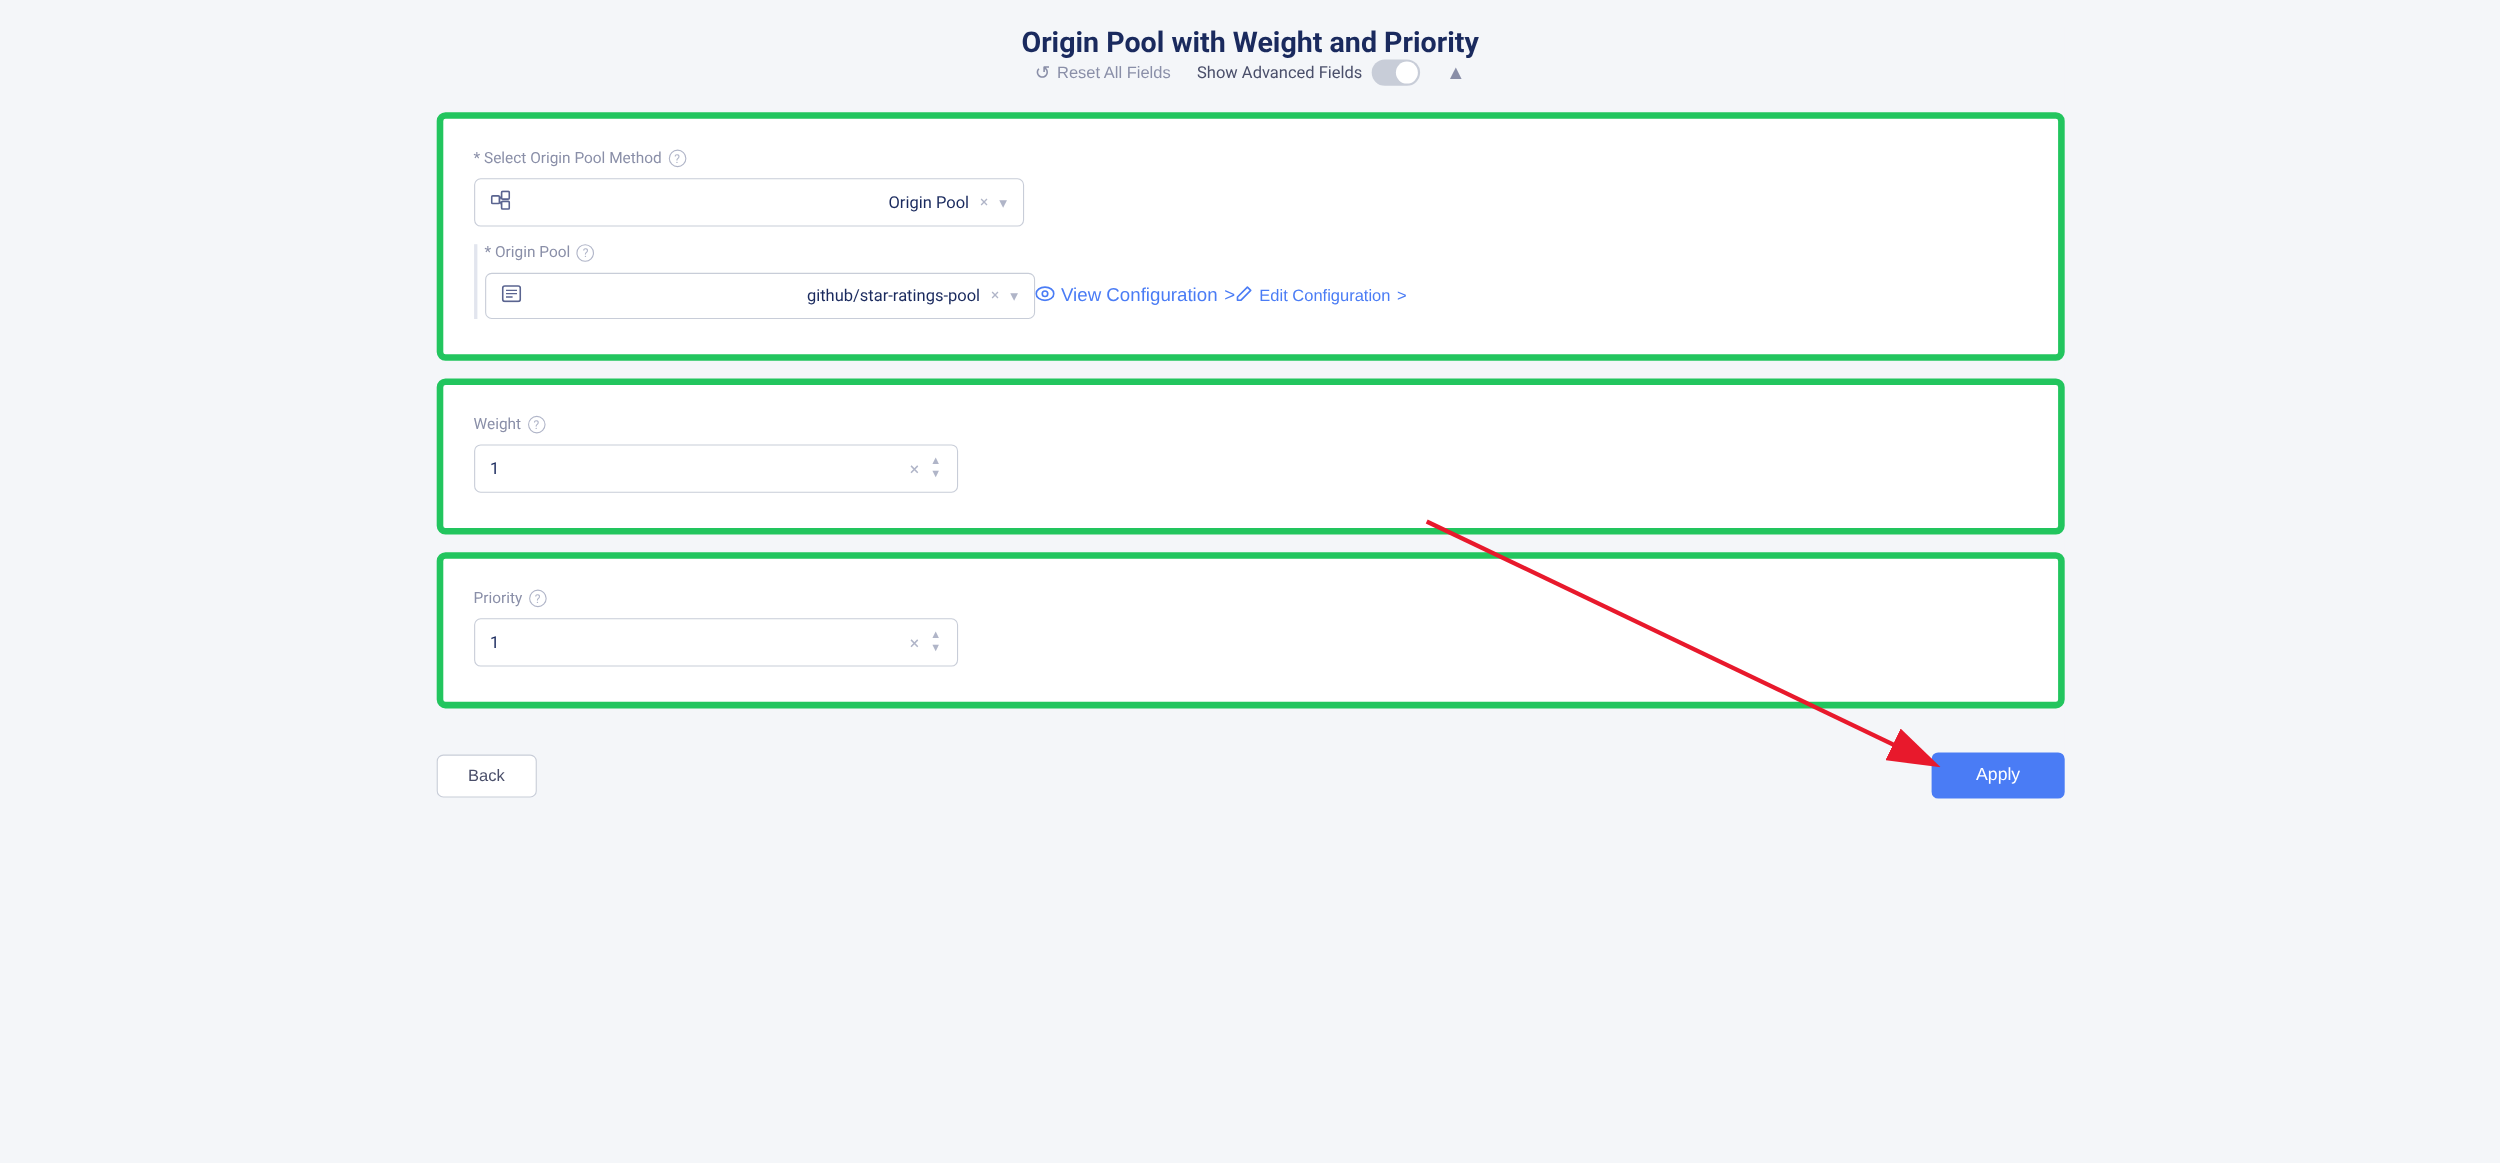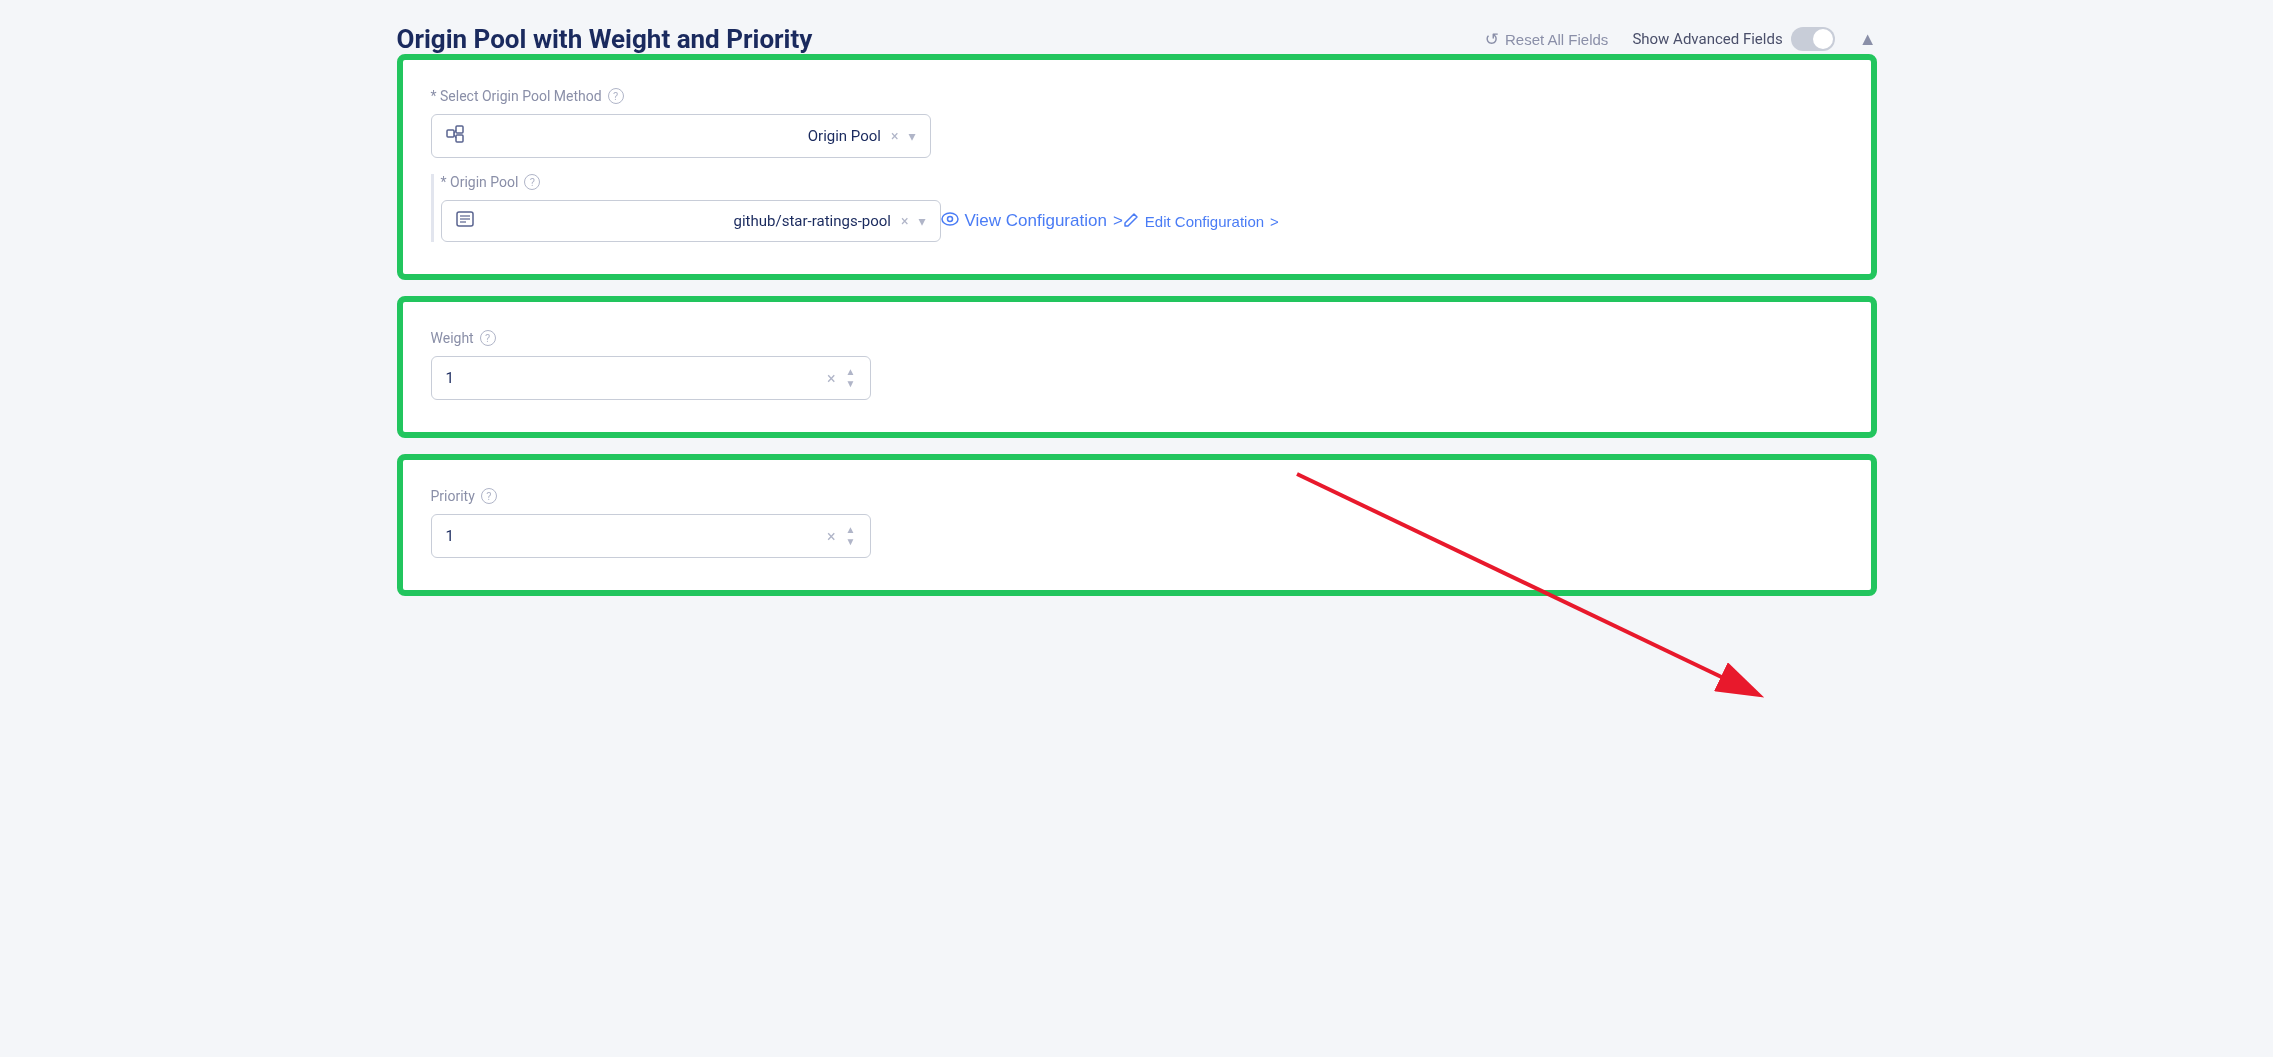--- a/index.html
+++ b/index.html
@@ -14,20 +14,22 @@
     }
     .page-container {
       width: 1480px;
       background: #f4f6f9;
       position: relative;
     }
     .page-header {
       display: flex;
       align-items: center;
       justify-content: space-between;
+      margin-bottom: 24px;
+      flex-direction: column;
     }
     .page-title {
       font-size: 26px;
       font-weight: 700;
       color: #1a2a5e;
     }
     .header-controls {
       display: flex;
       align-items: center;
       gap: 24px;
@@ -359,13 +361,17 @@
     <svg width="580" height="280" viewBox="0 0 580 280">
       <defs>
         <marker id="arrowhead" markerWidth="12" markerHeight="8" refX="10" refY="4" orient="auto">
           <polygon points="0 0, 12 4, 0 8" fill="#e8192c"></polygon>
         </marker>
       </defs>
       <path d="M 80 20 L 540 240" stroke="#e8192c" stroke-width="4" fill="none" marker-end="url(#arrowhead)"></path>
     </svg>
   </div>
 
+  <div class="footer">
+    <button class="back-btn">Back</button>
+    <button class="apply-btn">Apply</button>
+  </div>
 </div>
 
 </body></html>

